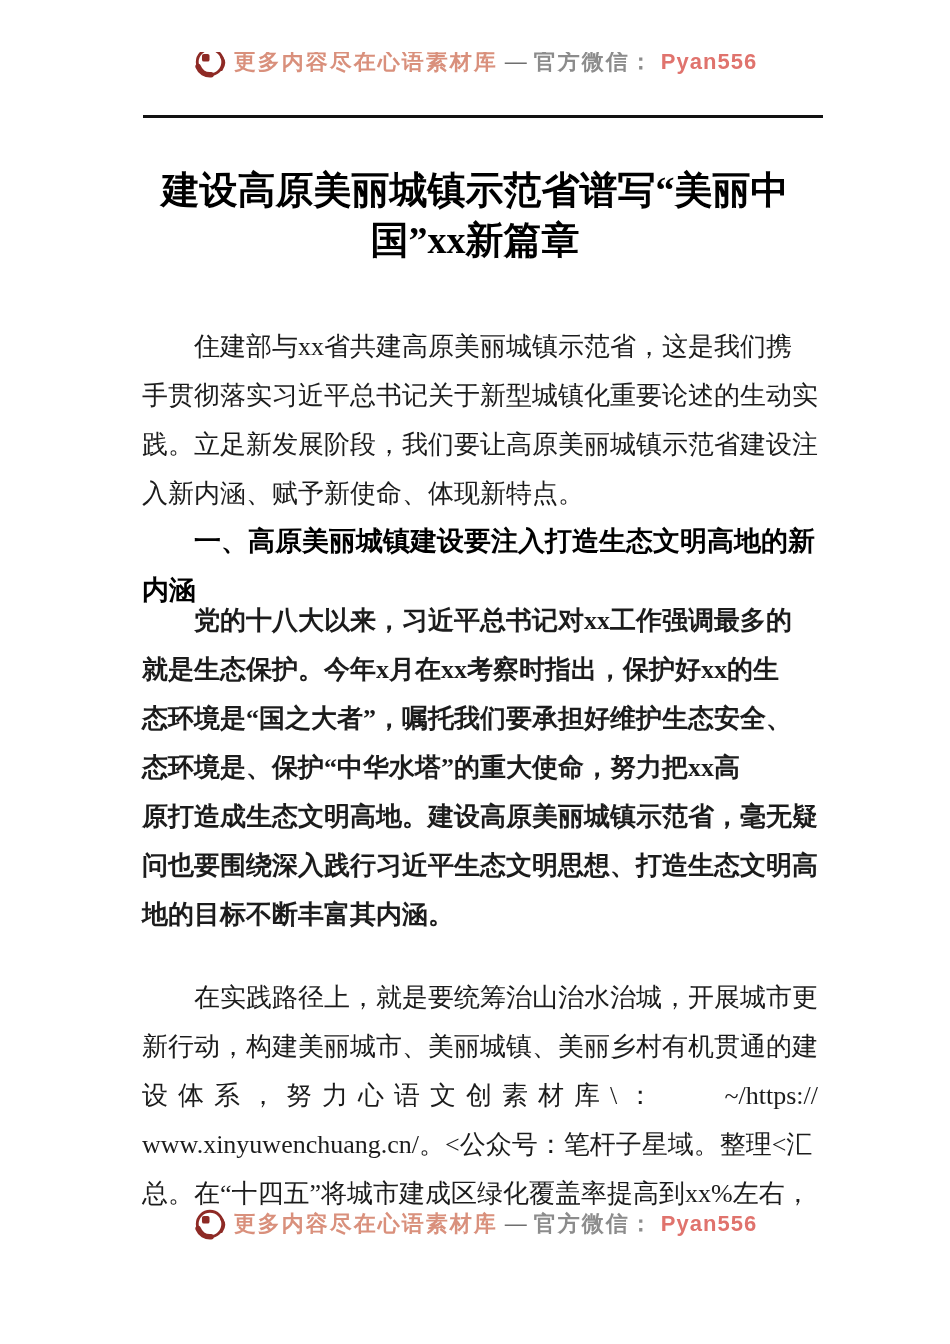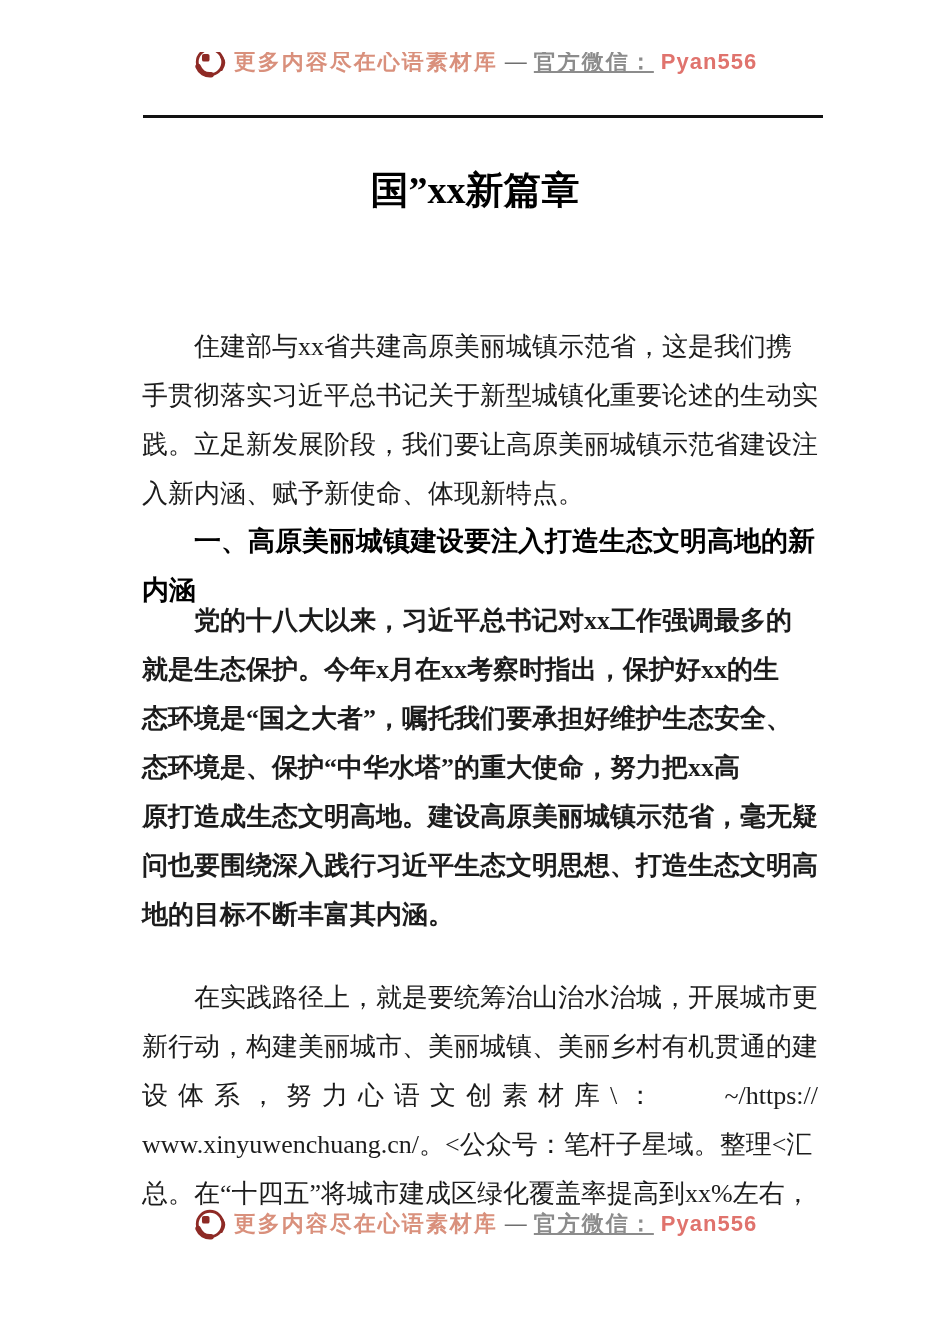--- a/index.html
+++ b/index.html
@@ -10,21 +10,21 @@
   }
 
   
   .wm-wrap-top { position:absolute; top:52px; left:0; width:100%; height:37px; overflow:hidden; }
   .wm-wrap-bottom { position:absolute; top:1207px; left:0; width:100%; height:40px; overflow:hidden; }
   .wm { display:flex; align-items:center; justify-content:center; gap:7px;
         font-family:"Liberation Sans","DejaVu Sans",sans-serif; font-size:22px; white-space:nowrap; }
   .wm-wrap-top .wm { margin-top:-7px; }
   .wm-brand { color:#d9907c; letter-spacing:2px; font-weight:bold; }
   .wm-dash  { color:#6f6f6f; }
-  .wm-label { color:#8c8c8c; letter-spacing:2px; font-weight:bold;text-decoration:underline; }
+  .wm-label { color:#8c8c8c; letter-spacing:2px; font-weight:bold; }
   .wm-id    { color:#e0736d; font-weight:bold; letter-spacing:1px; }
   .wm-logo  { flex:0 0 auto; display:block; }
 
   
   .rule { position:absolute; top:115px; left:143px; width:680px; height:3px; background:#121212; }
 
   
   .title { position:absolute; top:165px; left:0; width:100%; text-align:center;
            font-size:38px; line-height:50px; font-weight:bold; color:#000; }
 
@@ -55,20 +55,21 @@
       <span class="wm-brand">更多内容尽在心语素材库</span>
         <span class="wm-dash">—</span>
         <span class="wm-label">官方微信：</span>
       <span class="wm-id">Pyan556</span>
     </div>
   </div>
 
   <div class="rule"></div>
 
   <div class="title">
+    <div class="line">建设高原美丽城镇示范省谱写“美丽中</div>
     <div class="line">国”xx新篇章</div>
   </div>
 
   <div class="para p1">
     <div class="line indent">住建部与xx省共建高原美丽城镇示范省，这是我们携</div>
     <div class="line">手贯彻落实习近平总书记关于新型城镇化重要论述的生动实</div>
     <div class="line">践。立足新发展阶段，我们要让高原美丽城镇示范省建设注</div>
     <div class="line">入新内涵、赋予新使命、体现新特点。</div>
   </div>
 

